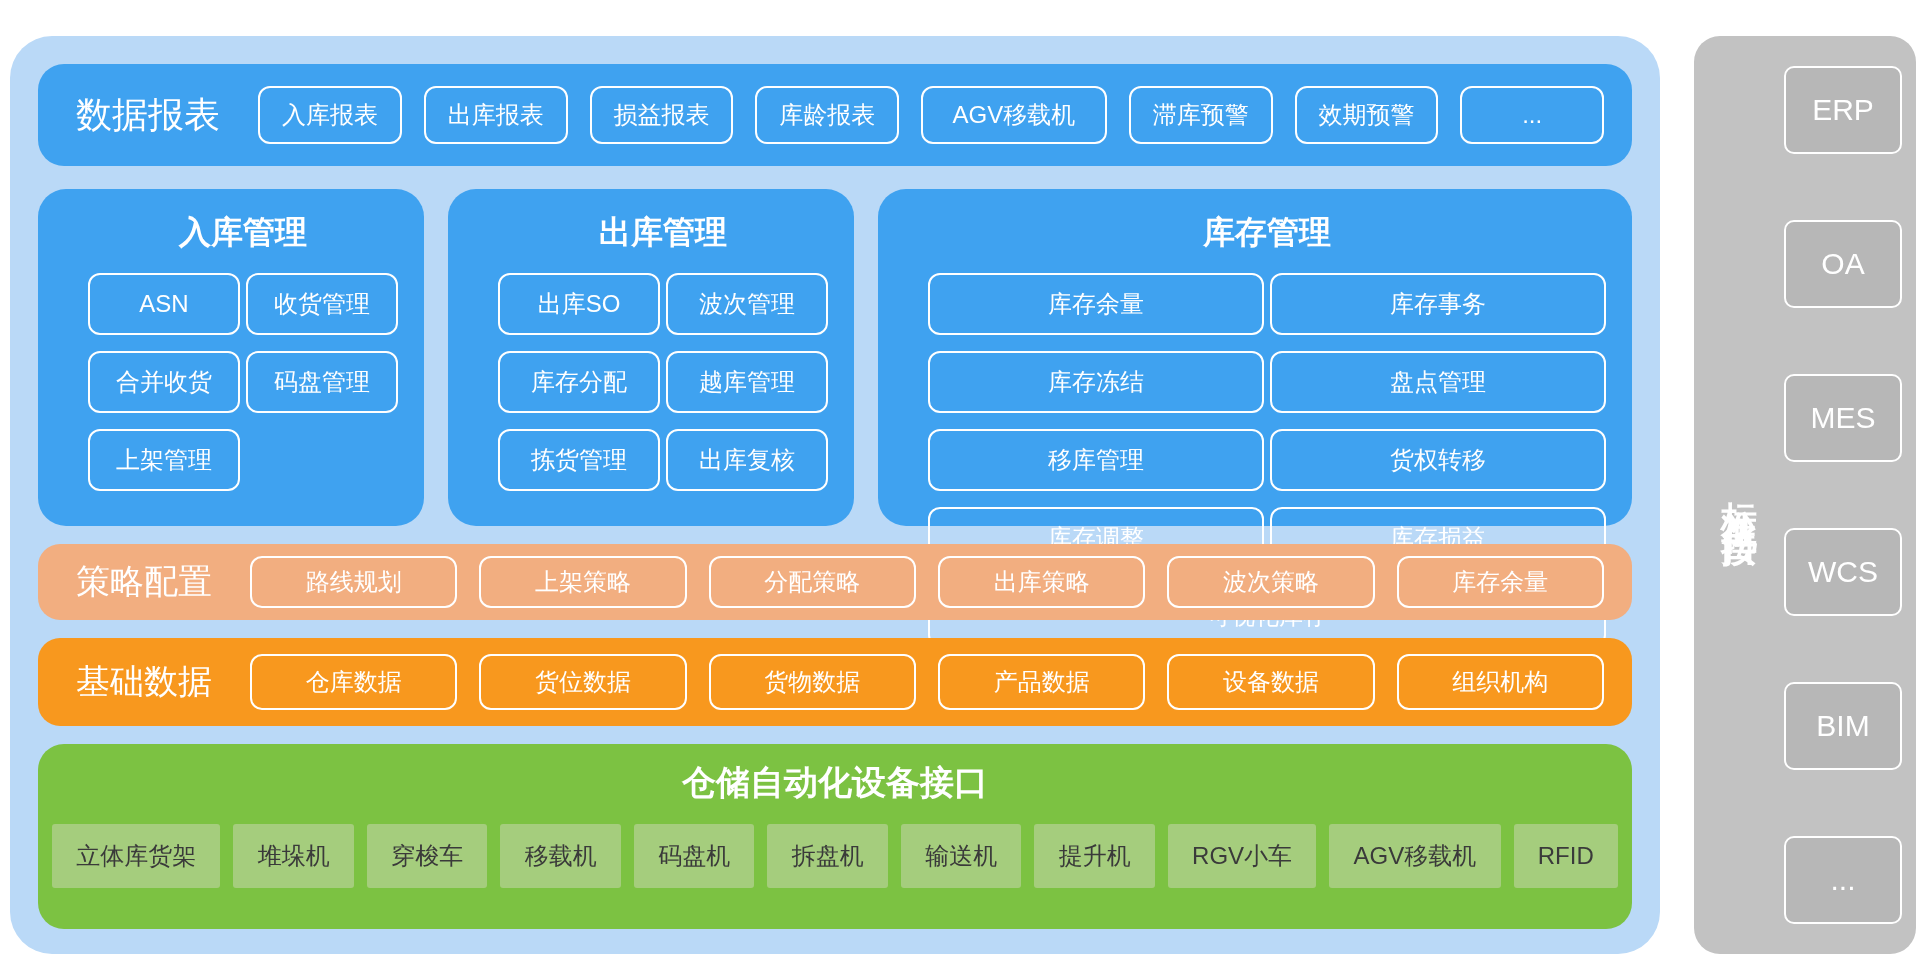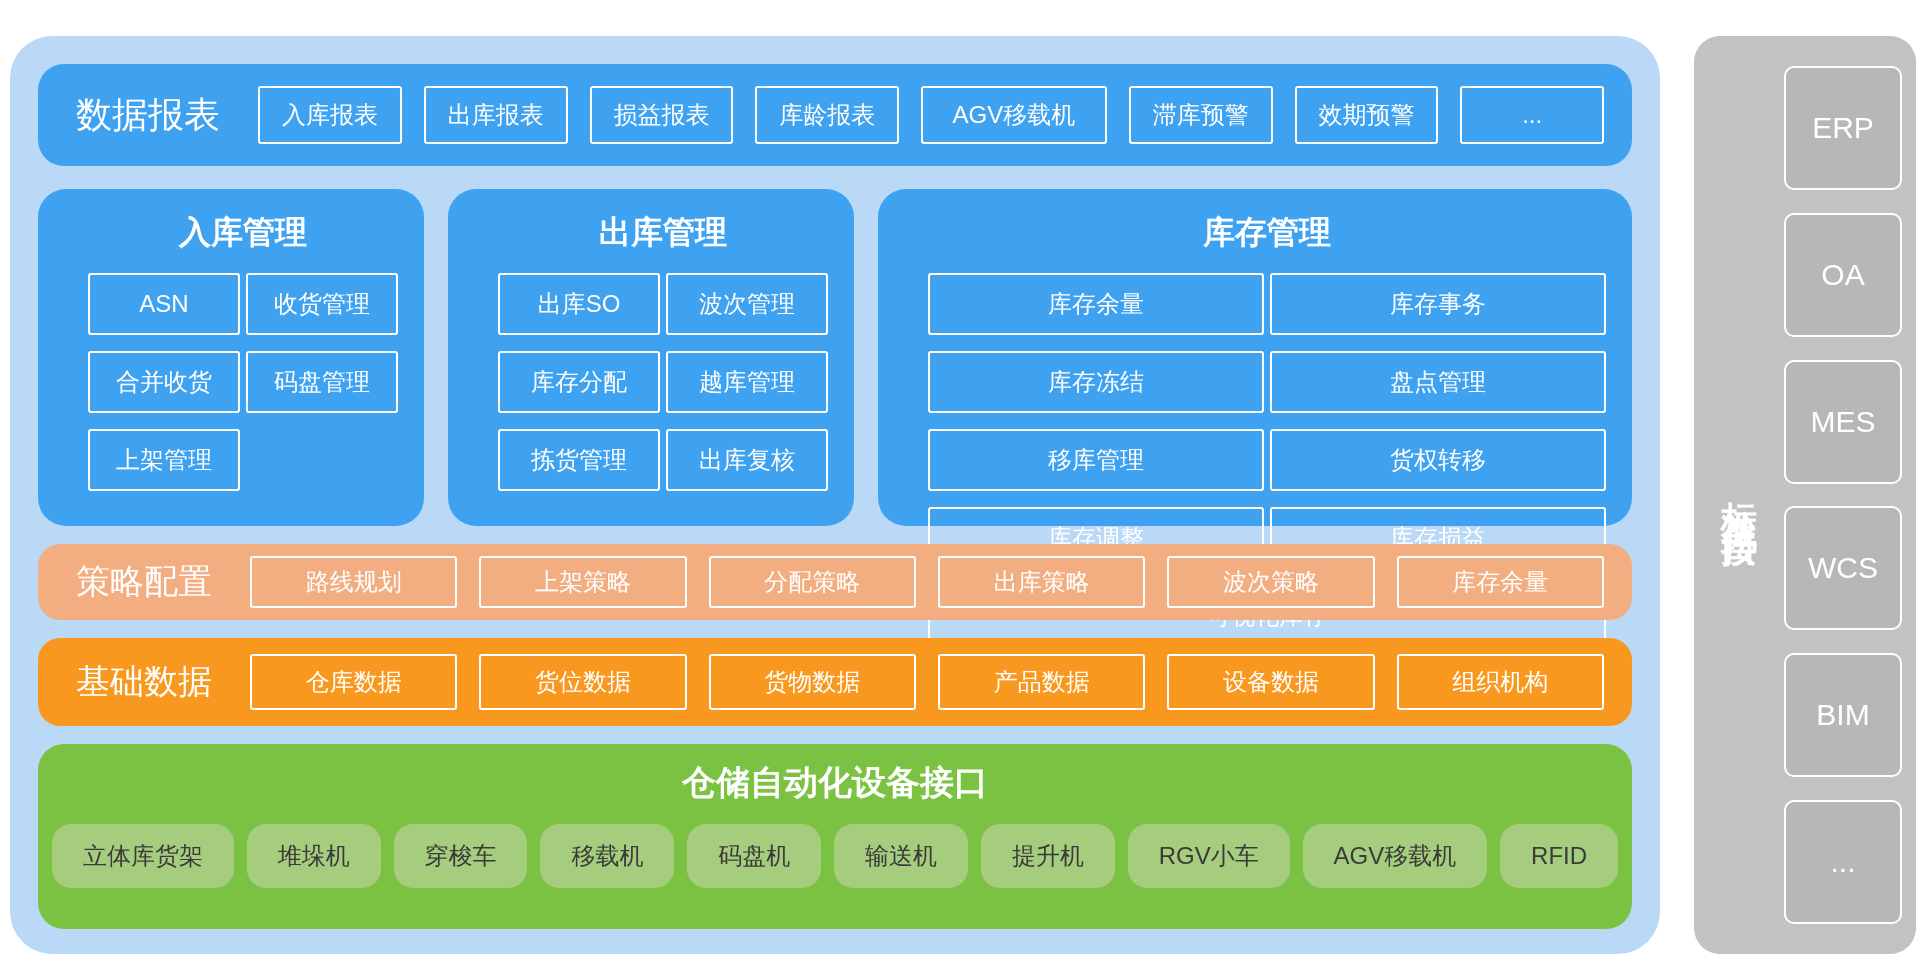--- a/index.html
+++ b/index.html
@@ -14,21 +14,21 @@
   .section{
     position:absolute;left:28px;width:1594px;box-sizing:border-box;
     background:#3FA2F0;border-radius:26px;
   }
   .bar{display:flex;align-items:center;padding:0 28px 0 38px;gap:22px;}
   .bar-label{
     font-size:36px;font-weight:normal;color:#ffffff;margin-right:16px;white-space:nowrap;
   }
   .outline-btn{
     border:2px solid #ffffff;color:#ffffff;display:flex;align-items:center;
-    justify-content:center;font-size:24px;white-space:nowrap;border-radius:3px;
+    justify-content:center;font-size:24px;white-space:nowrap;border-radius:12px;
     box-sizing:border-box;
   }
   
   .report-bar{top:28px;height:102px;}
   .report-bar .outline-btn{flex:1;height:58px;}
   .report-bar .outline-btn.wide{flex:1.3;}
   
   .panel{position:absolute;top:153px;height:337px;background:#3FA2F0;border-radius:28px;box-sizing:border-box;padding-left:24px;}
   .panel-title{text-align:center;font-size:32px;font-weight:bold;color:#ffffff;padding-top:22px;height:46px;}
   .panel-grid{display:grid;gap:16px 6px;padding:16px 26px 0;}
@@ -46,40 +46,40 @@
   .strategy-bar .outline-btn{flex:1;height:52px;}
   
   .base-bar{top:602px;height:88px;background:#F8981E;border-radius:22px;}
   .base-bar .bar-label{font-size:34px;}
   .base-bar .outline-btn{flex:1;height:56px;}
   
   .green-sec{top:708px;height:185px;background:#7CC242;border-radius:26px;}
   .green-title{text-align:center;color:#ffffff;font-weight:bold;font-size:34px;padding-top:16px;}
   .device-row{display:flex;gap:13px;padding:18px 14px 0;}
   .device{
-    flex:1 1 auto;height:64px;background:#A5CD7D;border-radius:19px;display:flex;
+    flex:1 1 auto;height:64px;background:#A5CD7D;border-radius:3px;display:flex;
     align-items:center;justify-content:center;font-size:24px;color:#3a3a3a;
     padding:0 16px;white-space:nowrap;
   }
   
   .sidebar{
     position:absolute;left:1694px;top:36px;width:222px;height:918px;
     background:#C2C2C2;border-radius:26px;
   }
   .sidebar-label{
     position:absolute;left:20px;top:50%;transform:translateY(-50%);
     writing-mode:vertical-rl;text-orientation:upright;
     font-size:36px;font-weight:bold;color:#ffffff;letter-spacing:9px;white-space:nowrap;
   }
   .sidebar-col{
     position:absolute;right:14px;top:30px;bottom:30px;width:118px;
     display:flex;flex-direction:column;justify-content:space-between;
   }
   .sidebar-box{
-    height:124px;background:#B7B7B7;border:2px solid #ffffff;border-radius:10px;
+    height:88px;background:#B7B7B7;border:2px solid #ffffff;border-radius:10px;
     display:flex;align-items:center;justify-content:center;color:#ffffff;
     font-size:30px;box-sizing:border-box;
   }
 </style>
 </head>
 <body>
 
 <div class="main">
 
   <div class="section bar report-bar">
@@ -154,20 +154,21 @@
   </div>
 
   <div class="section green-sec">
     <div class="green-title">仓储自动化设备接口</div>
     <div class="device-row">
       <div class="device">立体库货架</div>
       <div class="device">堆垛机</div>
       <div class="device">穿梭车</div>
       <div class="device">移载机</div>
       <div class="device">码盘机</div>
+      <div class="device">拆盘机</div>
       <div class="device">输送机</div>
       <div class="device">提升机</div>
       <div class="device">RGV小车</div>
       <div class="device">AGV移载机</div>
       <div class="device">RFID</div>
     </div>
   </div>
 
 </div>
 

